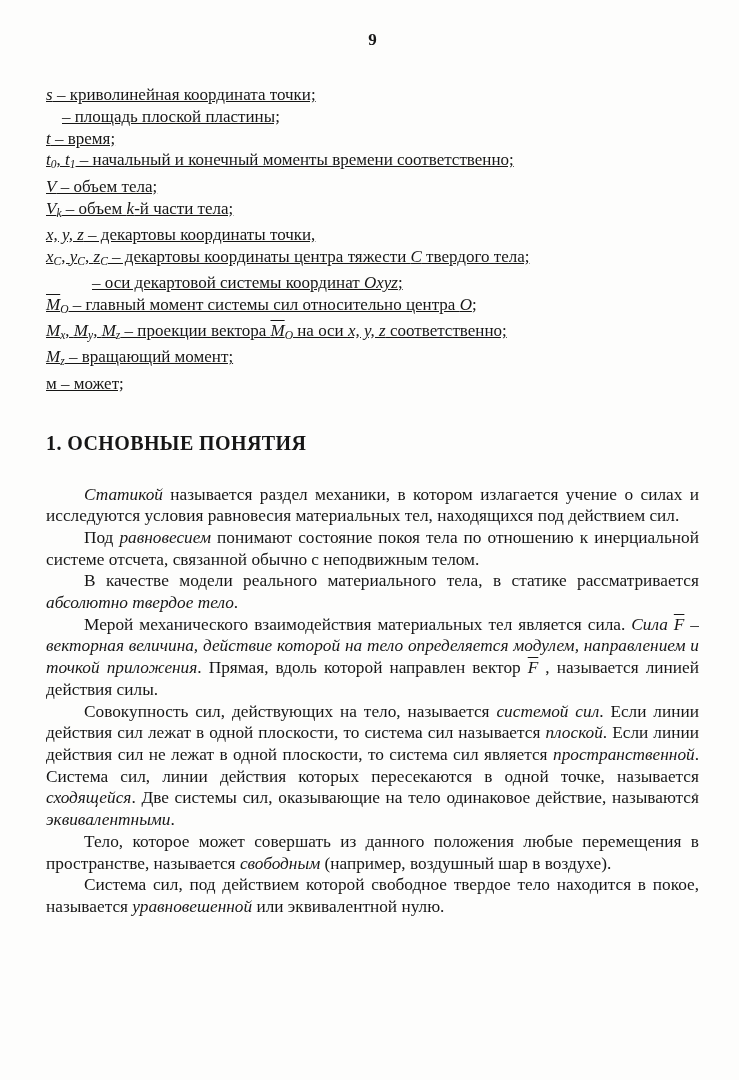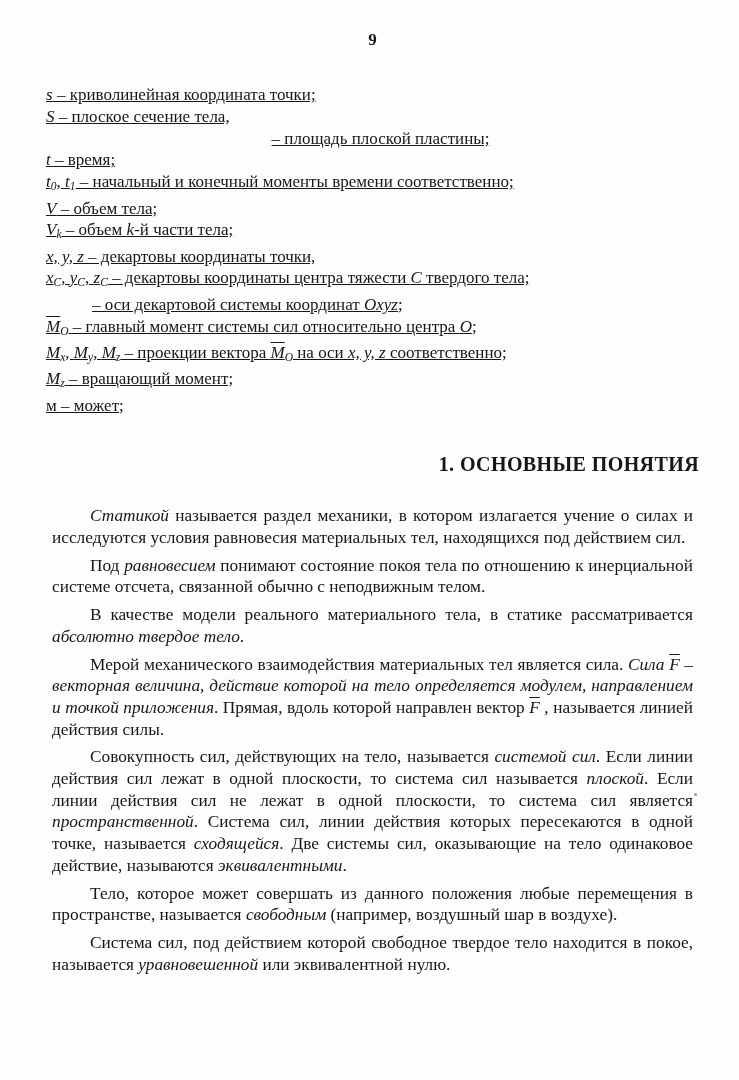--- a/index.html
+++ b/index.html
@@ -23,35 +23,35 @@
     font-size: 17px;
     font-weight: bold;
     margin: 0 0 34px 0;
   }
   .notation-list {
     font-size: 17px;
     line-height: 21.8px;
     text-decoration: underline;
   }
   .notation-list .notation-line { margin: 0; }
-  .notation-list .ind-1 { padding-left: 16px; text-align: center; }
+  .notation-list .ind-1 { padding-left: 16px; }
   .notation-list .ind-2 { padding-left: 46px; }
   .section-heading {
     font-size: 20px;
     font-weight: bold;
-    text-align: right;
+    text-align: left;
     letter-spacing: 0.4px;
     margin: 37px 0 29px 0;
   }
   .body-paragraphs {
     font-size: 17.3px;
     line-height: 21.7px;
   }
   .body-paragraphs p {
-    margin: 6px;
+    margin: 0;
     text-align: justify;
     text-indent: 38px;
     hyphens: none;
   }
   
   .r-n { font-style: normal; }
   .r-i { font-style: italic; }
   .r-v { font-style: italic; }
   .r-vb { font-style: italic; text-decoration: overline; text-decoration-thickness: 1.3px; }
   .r-vs { font-style: italic; font-size: 0.68em; vertical-align: -0.22em; letter-spacing: 0; }
@@ -67,21 +67,20 @@
   }
 </style>
 </head>
 <body>
 
 <div class="page">
   <div class="page-number">9</div>
 
   <div class="notation-list">
       <div class="notation-line"><span class="r-v">s</span><span class="r-n"> – криволинейная координата точки;</span></div>
-      <div class="notation-line"><span class="r-v">S</span><span class="r-n"> – плоское сечение тела,</span></div>
       <div class="notation-line ind-1"><span class="r-n">– площадь плоской пластины;</span></div>
       <div class="notation-line"><span class="r-v">t</span><span class="r-n"> – время;</span></div>
       <div class="notation-line"><span class="r-v">t</span><span class="r-vs">0</span><span class="r-n">, </span><span class="r-v">t</span><span class="r-vs">1</span><span class="r-n"> – начальный и конечный моменты времени соответственно;</span></div>
       <div class="notation-line"><span class="r-v">V</span><span class="r-n"> – объем тела;</span></div>
       <div class="notation-line"><span class="r-v">V</span><span class="r-vs">k</span><span class="r-n"> – объем </span><span class="r-v">k</span><span class="r-n">-й части тела;</span></div>
       <div class="notation-line"><span class="r-v">x, y, z</span><span class="r-n"> – декартовы координаты точки,</span></div>
       <div class="notation-line"><span class="r-v">x</span><span class="r-vs">C</span><span class="r-n">, </span><span class="r-v">y</span><span class="r-vs">C</span><span class="r-n">, </span><span class="r-v">z</span><span class="r-vs">C</span><span class="r-n"> – декартовы координаты центра тяжести </span><span class="r-v">C</span><span class="r-n"> твердого тела;</span></div>
       <div class="notation-line ind-2"><span class="r-n">– оси декартовой системы координат </span><span class="r-v">Oxyz</span><span class="r-n">;</span></div>
       <div class="notation-line"><span class="r-vb">M</span><span class="r-vs">O</span><span class="r-n"> – главный момент системы сил относительно центра </span><span class="r-v">O</span><span class="r-n">;</span></div>
       <div class="notation-line"><span class="r-v">M</span><span class="r-vs">x</span><span class="r-n">, </span><span class="r-v">M</span><span class="r-vs">y</span><span class="r-n">, </span><span class="r-v">M</span><span class="r-vs">z</span><span class="r-n"> – проекции вектора </span><span class="r-vb">M</span><span class="r-vs">O</span><span class="r-n"> на оси </span><span class="r-v">x, y, z</span><span class="r-n"> соответственно;</span></div>

